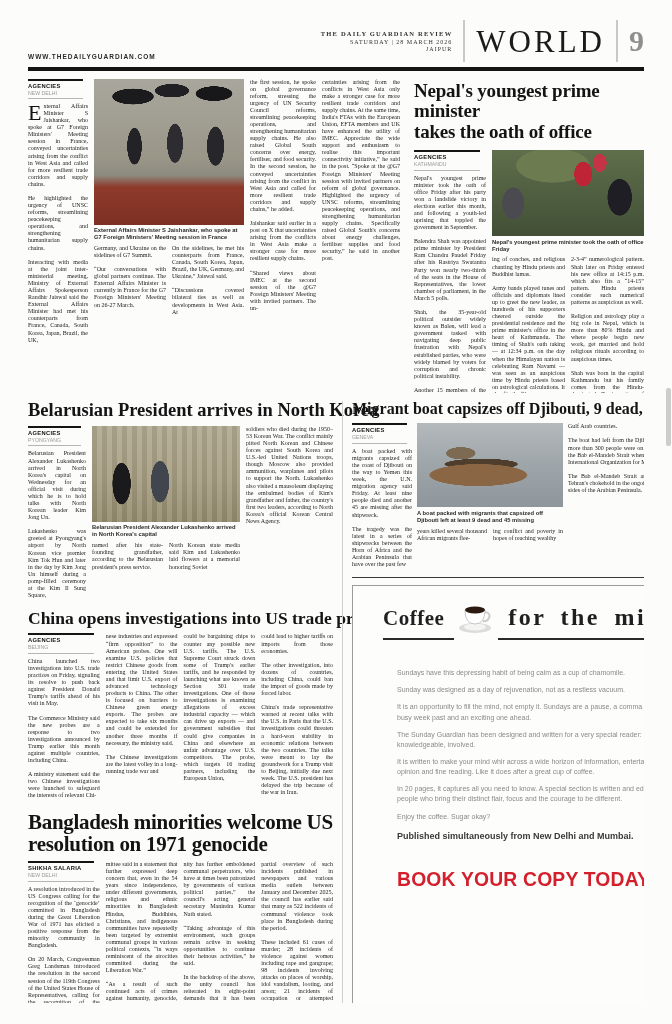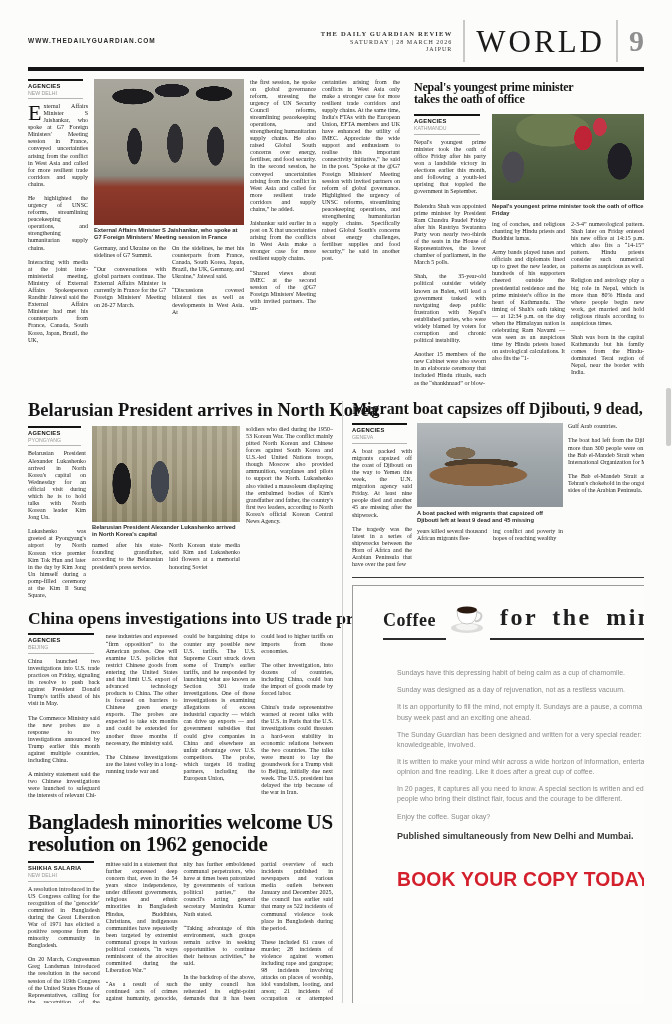--- a/index.html
+++ b/index.html
@@ -3,21 +3,21 @@
 <meta charset="utf-8">
 <style>
   * { margin:0; padding:0; box-sizing:border-box; }
   html,body { background:#e8e8e6; }
   .page {
     position:relative; width:672px; height:1024px; margin:0 auto;
     background:#fcfcfb; color:#1c1c1c; overflow:hidden;
     font-family:"Liberation Serif", serif;
   }
   
-  .masthead { display:flex; justify-content:space-between; align-items:center; padding:20px 28px 0; }
+  .masthead { display:flex; justify-content:space-between; align-items:flex-end; padding:20px 28px 0; }
   .site-url { font-family:"Liberation Sans",sans-serif; font-size:6.5px; font-weight:bold; letter-spacing:1px; color:#2a2a2a; padding-bottom:2px; }
   .mast-right { display:flex; align-items:center; }
   .edition { text-align:right; font-family:"Liberation Serif",serif; color:#333; }
   .edition .paper { font-size:6.5px; font-weight:bold; letter-spacing:1.2px; }
   .edition .date  { font-size:6px; letter-spacing:1px; margin-top:1.5px; }
   .edition .city  { font-size:6px; letter-spacing:1px; margin-top:1.5px; }
   .vrule { width:2px; height:42px; background:#c9c9c7; margin:0 11px; }
   .section-title { font-family:"Liberation Serif",serif; font-size:31px; letter-spacing:3px; color:#1b1b1b; line-height:1; }
   .page-number { font-family:"Liberation Serif",serif; font-size:30px; font-weight:bold; color:#8f8f8f; line-height:1; }
   .mast-rule { height:3.5px; background:#151515; margin:5px 28px 0; }
@@ -47,21 +47,21 @@
       radial-gradient(ellipse 13px 32px at 54% 44%, #2c2c31 0 60%, transparent 62%),
       radial-gradient(ellipse 14px 32px at 81% 46%, #27272b 0 60%, transparent 62%),
       linear-gradient(180deg,#a9a69d 0%,#999688 55%,#8c8a7f 66%,#8e3a2b 74%,#7d3023 100%); }
   .subcols { display:flex; gap:6px; margin-top:1px; }
   .subcols .body { flex:1; }
   .j-c4 { width:66px; flex:none; }
   .j-c5 { width:78px; flex:none; }
 
   .art-nepal { width:230px; flex:none; }
   .sec-headline { font-family:"Liberation Serif",serif; color:#141414; }
-  .nepal-hl { font-size:12px; font-weight:bold; line-height:1.08; letter-spacing:-.2px; white-space:pre-line; margin:2px 0 8px; }
+  .nepal-hl { font-size:19px; font-weight:bold; line-height:1.08; letter-spacing:-.2px; white-space:pre-line; margin:2px 0 8px; }
   .n-cols { display:flex; gap:6px; }
   .n-c1 { width:72px; flex:none; }
   .n-photoblk { flex:1; }
   .photo-nepal { height:86px; background:
       radial-gradient(ellipse 16px 22px at 60% 28%, #bf2336 0 55%, transparent 57%),
       radial-gradient(ellipse 12px 16px at 71% 15%, #c53346 0 55%, transparent 57%),
       radial-gradient(ellipse 18px 26px at 14% 62%, #4a4a50 0 60%, transparent 62%),
       radial-gradient(ellipse 20px 30px at 84% 55%, #1e1e24 0 60%, transparent 62%),
       radial-gradient(ellipse 60px 28px at 40% 18%, #6d7c50 0 60%, transparent 62%),
       linear-gradient(180deg,#5f6e4b 0%,#4d5c3e 60%,#424f36 100%); }
@@ -99,21 +99,21 @@
       radial-gradient(ellipse 60px 9px at 44% 49%, #4f3e2c 0 60%, transparent 62%),
       radial-gradient(ellipse 24px 10px at 30% 36%, #7d6a52 0 60%, transparent 62%),
       linear-gradient(180deg,#b4b9bc 0%,#a0a7ab 45%,#8e969b 100%); }
   .m-c4 { flex:1; }
 
   
   .rail-rule { border:none; border-top:1.5px solid #3a3a3a; margin:9px 0 7px; }
   .ad-box { border:1px solid #9c9c9a; height:420px; padding:14px 22px 0 30px; background:#fdfdfc; }
   .ad-title { display:flex; align-items:flex-end; margin-bottom:24px; }
   .ad-title .seg { border-bottom:2px solid #2b2b2b; padding-bottom:7px; font-family:"Liberation Serif",serif; font-weight:bold; color:#1f1f1f; }
-  .seg-coffee { font-size:18px; flex:0 0 auto; padding-right:10px; letter-spacing:.5px; }
+  .seg-coffee { font-size:21px; flex:0 0 auto; padding-right:10px; letter-spacing:.5px; }
   .seg-mind { font-size:24px; flex:1; letter-spacing:2.5px; word-spacing:6px; padding-left:10px; }
   .cup { flex:0 0 auto; margin:0 2px 2px; }
   .ad-body { padding:4px 6px 0 14px; }
   .ad-body p { font-family:"Liberation Sans",sans-serif; font-size:7px; line-height:1.45; color:#8a8a8a; margin-bottom:7px; text-align:left; }
   .tsg { margin:14px 0 0 14px; width:218px; }
   .tsg-logo { font-family:"Liberation Serif",serif; font-size:26px; letter-spacing:-1.2px; color:#242424; line-height:1; }
   .tsg-tagline { border-top:1.5px solid #a9a9a7; border-bottom:1.5px solid #a9a9a7; margin-top:3px; padding:2px 0; font-family:"Liberation Sans",sans-serif; font-size:6.2px; letter-spacing:3.6px; color:#8d7272; white-space:nowrap; }
   .published { margin:9px 0 0 14px; font-family:"Liberation Sans",sans-serif; font-size:9px; font-weight:bold; color:#3a3a3a; }
   .cta { margin:26px 0 0 14px; font-family:"Liberation Sans",sans-serif; font-size:21px; font-weight:bold; letter-spacing:.2px; color:#d41f2c; transform:scaleX(.92); transform-origin:0 50%; white-space:nowrap; }
 
@@ -260,21 +260,21 @@
           <p class="body">could lead to higher tariffs on imports from those economies.
 
 The other investigation, into dozens of countries, including China, could ban the import of goods made by forced labor.
 
 China's trade representative warned at recent talks with the U.S. in Paris that the U.S. investigations could threaten a hard-won stability in economic relations between the two countries. The talks were meant to lay the groundwork for a Trump visit to Beijing, initially due next week. The U.S. president has delayed the trip because of the war in Iran.</p>
         </div>
       </section>
 
       <section class="bangla">
         <h2 class="sec-headline bangla-hl">Bangladesh minorities welcome US
-resolution on 1962 genocide</h2>
+resolution on 1971 genocide</h2>
         <div class="cols4">
           <div>
             <div class="byline">
               <div class="agency">SHIKHA SALARIA</div>
               <div class="place">NEW DELHI</div>
             </div>
             <p class="body">A resolution introduced in the US Congress calling for the recognition of the ‘genocide’ committed in Bangladesh during the Great Liberation War of 1971 has elicited a positive response from the minority community in Bangladesh.
 
 On 20 March, Congressman Greg Landsman introduced the resolution in the second session of the 119th Congress of the United States House of Representatives, calling for the recognition of the ‘genocide’ committed in Bangladesh during the 1971 war.
 

